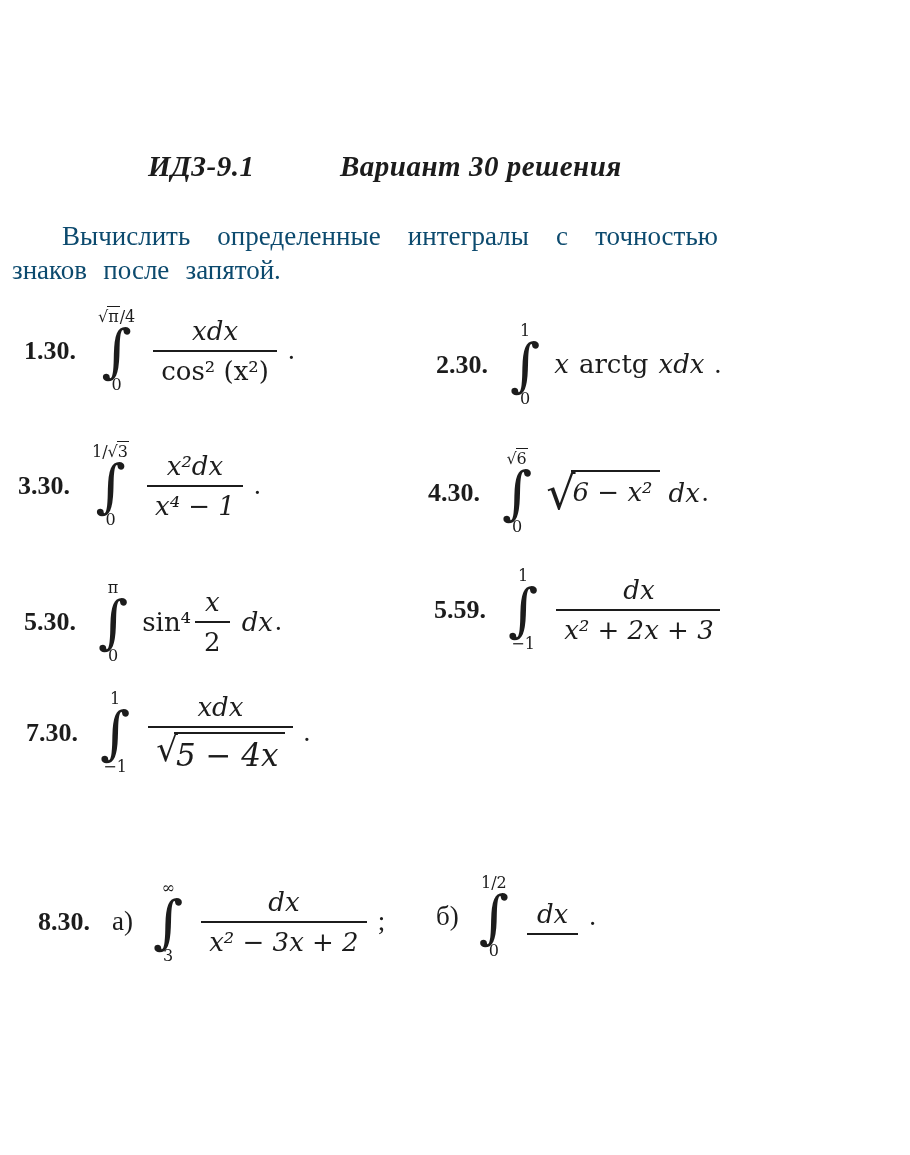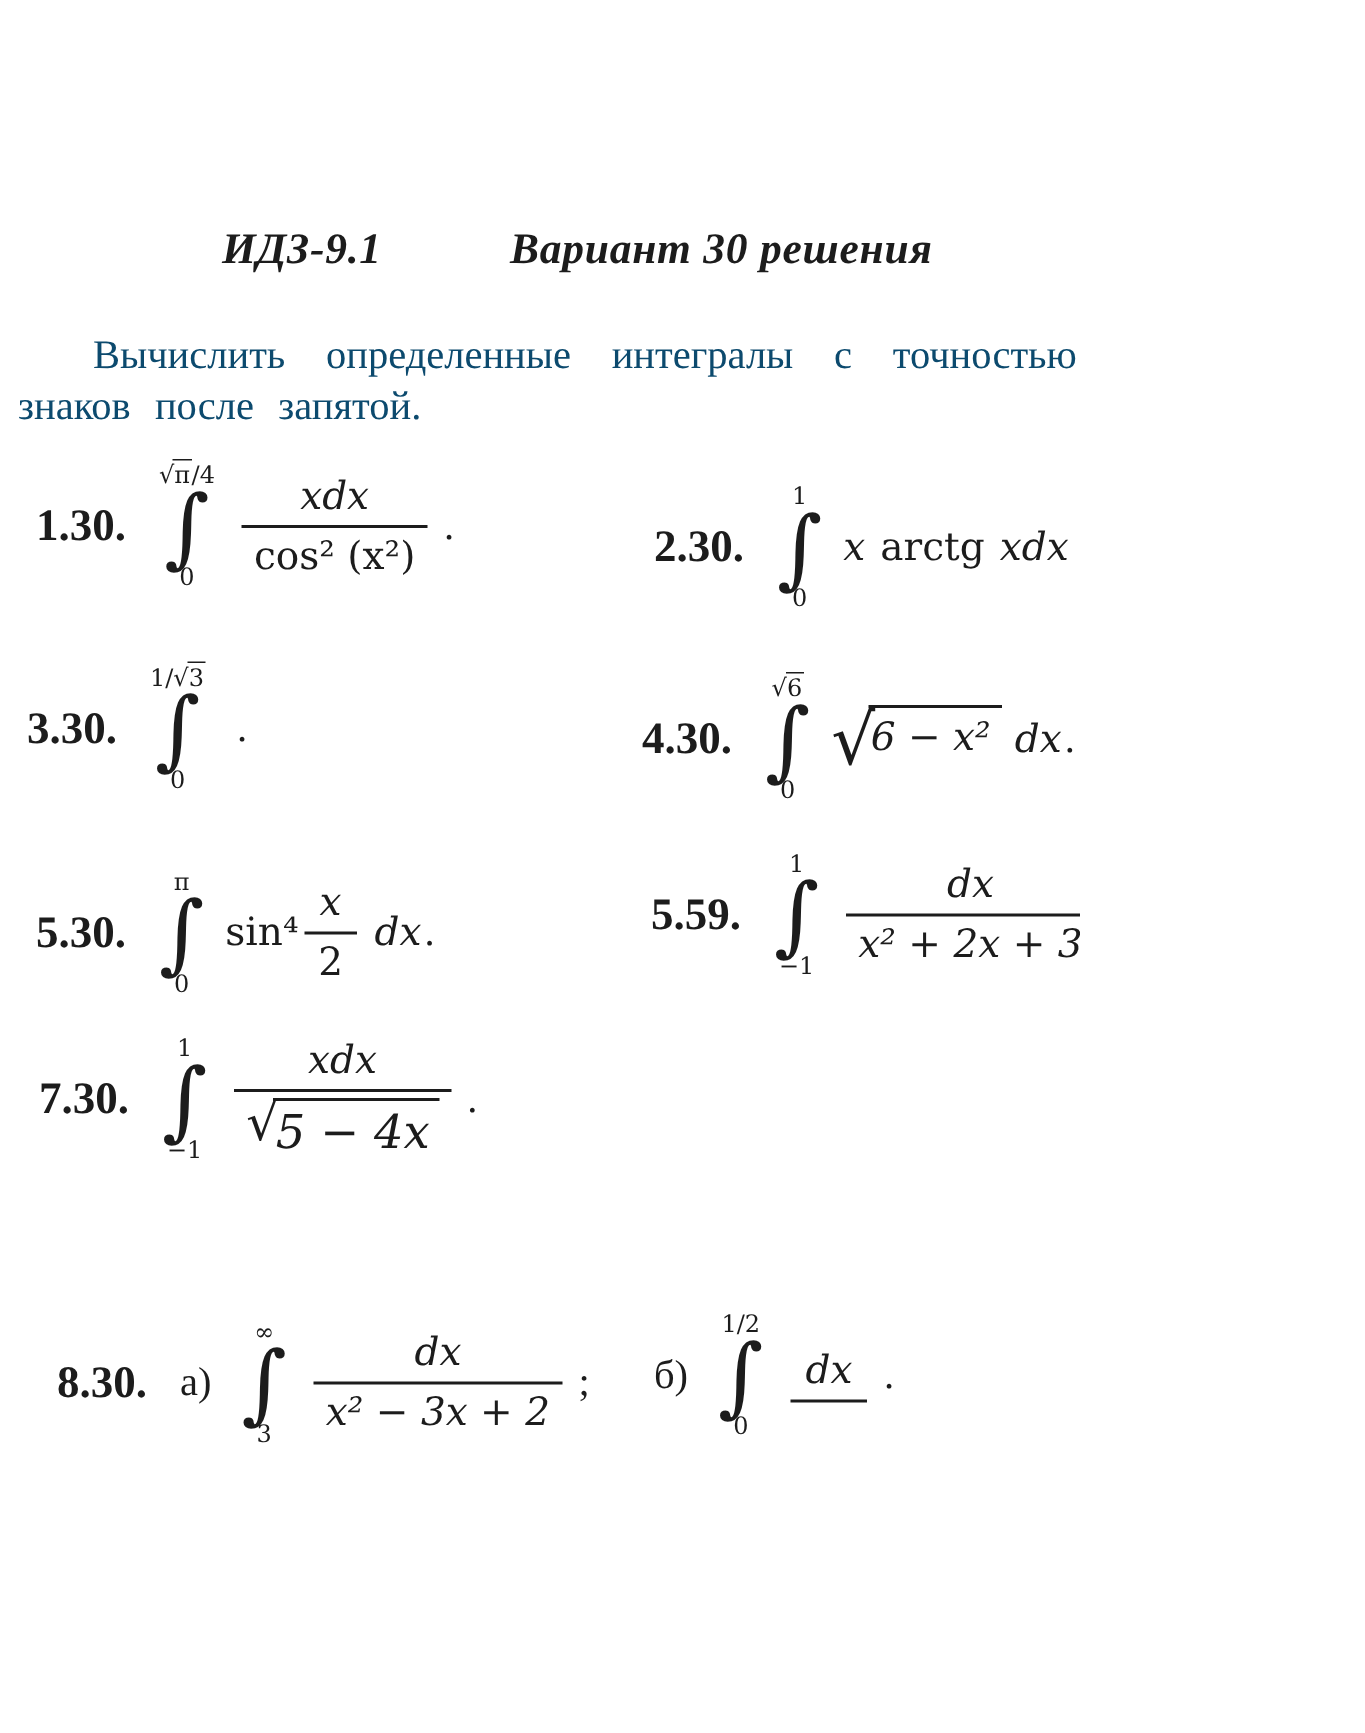--- a/index.html
+++ b/index.html
@@ -15,21 +15,21 @@
   .title.left  { left:148px; }
   .title.right { left:340px; }
   
   .para { position:absolute; font-size:27px; line-height:1.25;
           text-align:justify; color:#0c4a6e; }
   .intro { left:12px; top:220px; width:840px; text-indent:50px; word-spacing:0.35em; }
   .sec8  { left:8px;  top:806px; width:858px; text-indent:46px; word-spacing:0.40em; }
   .secnum { font-weight:bold; font-style:italic; margin-right:12px; }
   
   .problem { position:absolute; display:flex; align-items:center; white-space:nowrap; }
-  .plabel { font-weight:bold; font-size:30px; margin-right:22px; }
+  .plabel { font-weight:bold; font-size:26px; margin-right:22px; }
   .sublabel { font-size:27px; margin-right:20px; }
   .math { font-family:"DejaVu Serif", serif; font-style:italic; font-size:26px; }
   .roman { font-style:normal; }
   
   .int { display:inline-flex; flex-direction:column; align-items:center;
          margin-right:14px; }
   .iglyph { font-family:"DejaVu Serif","DejaVu Sans",serif; font-style:italic;
             font-size:58px; line-height:0.95; }
   .lim { font-family:"DejaVu Serif", serif; font-size:16px; line-height:1.1;
          white-space:nowrap; }
@@ -94,20 +94,24 @@
     </span>
   </div>
 
   <div class="problem" style="left:18px; top:443px;">
     <span class="plabel">3.30.</span>
     <span class="int">
       <span class="lim up"><span>1/</span><span class="rt-sm">√</span><span class="barred">3</span></span>
       <span class="iglyph">∫</span>
       <span class="lim lo">0</span>
     </span>
+    <span class="frac math">
+      <span class="fnum">x²dx</span>
+      <span class="fden">x⁴ − 1</span>
+    </span>
     <span class="tail">.</span>
   </div>
 
   <div class="problem" style="left:428px; top:450px;">
     <span class="plabel">4.30.</span>
     <span class="int">
       <span class="lim up"><span class="rt-sm">√</span><span class="barred">6</span></span>
       <span class="iglyph">∫</span>
       <span class="lim lo">0</span>
     </span>

